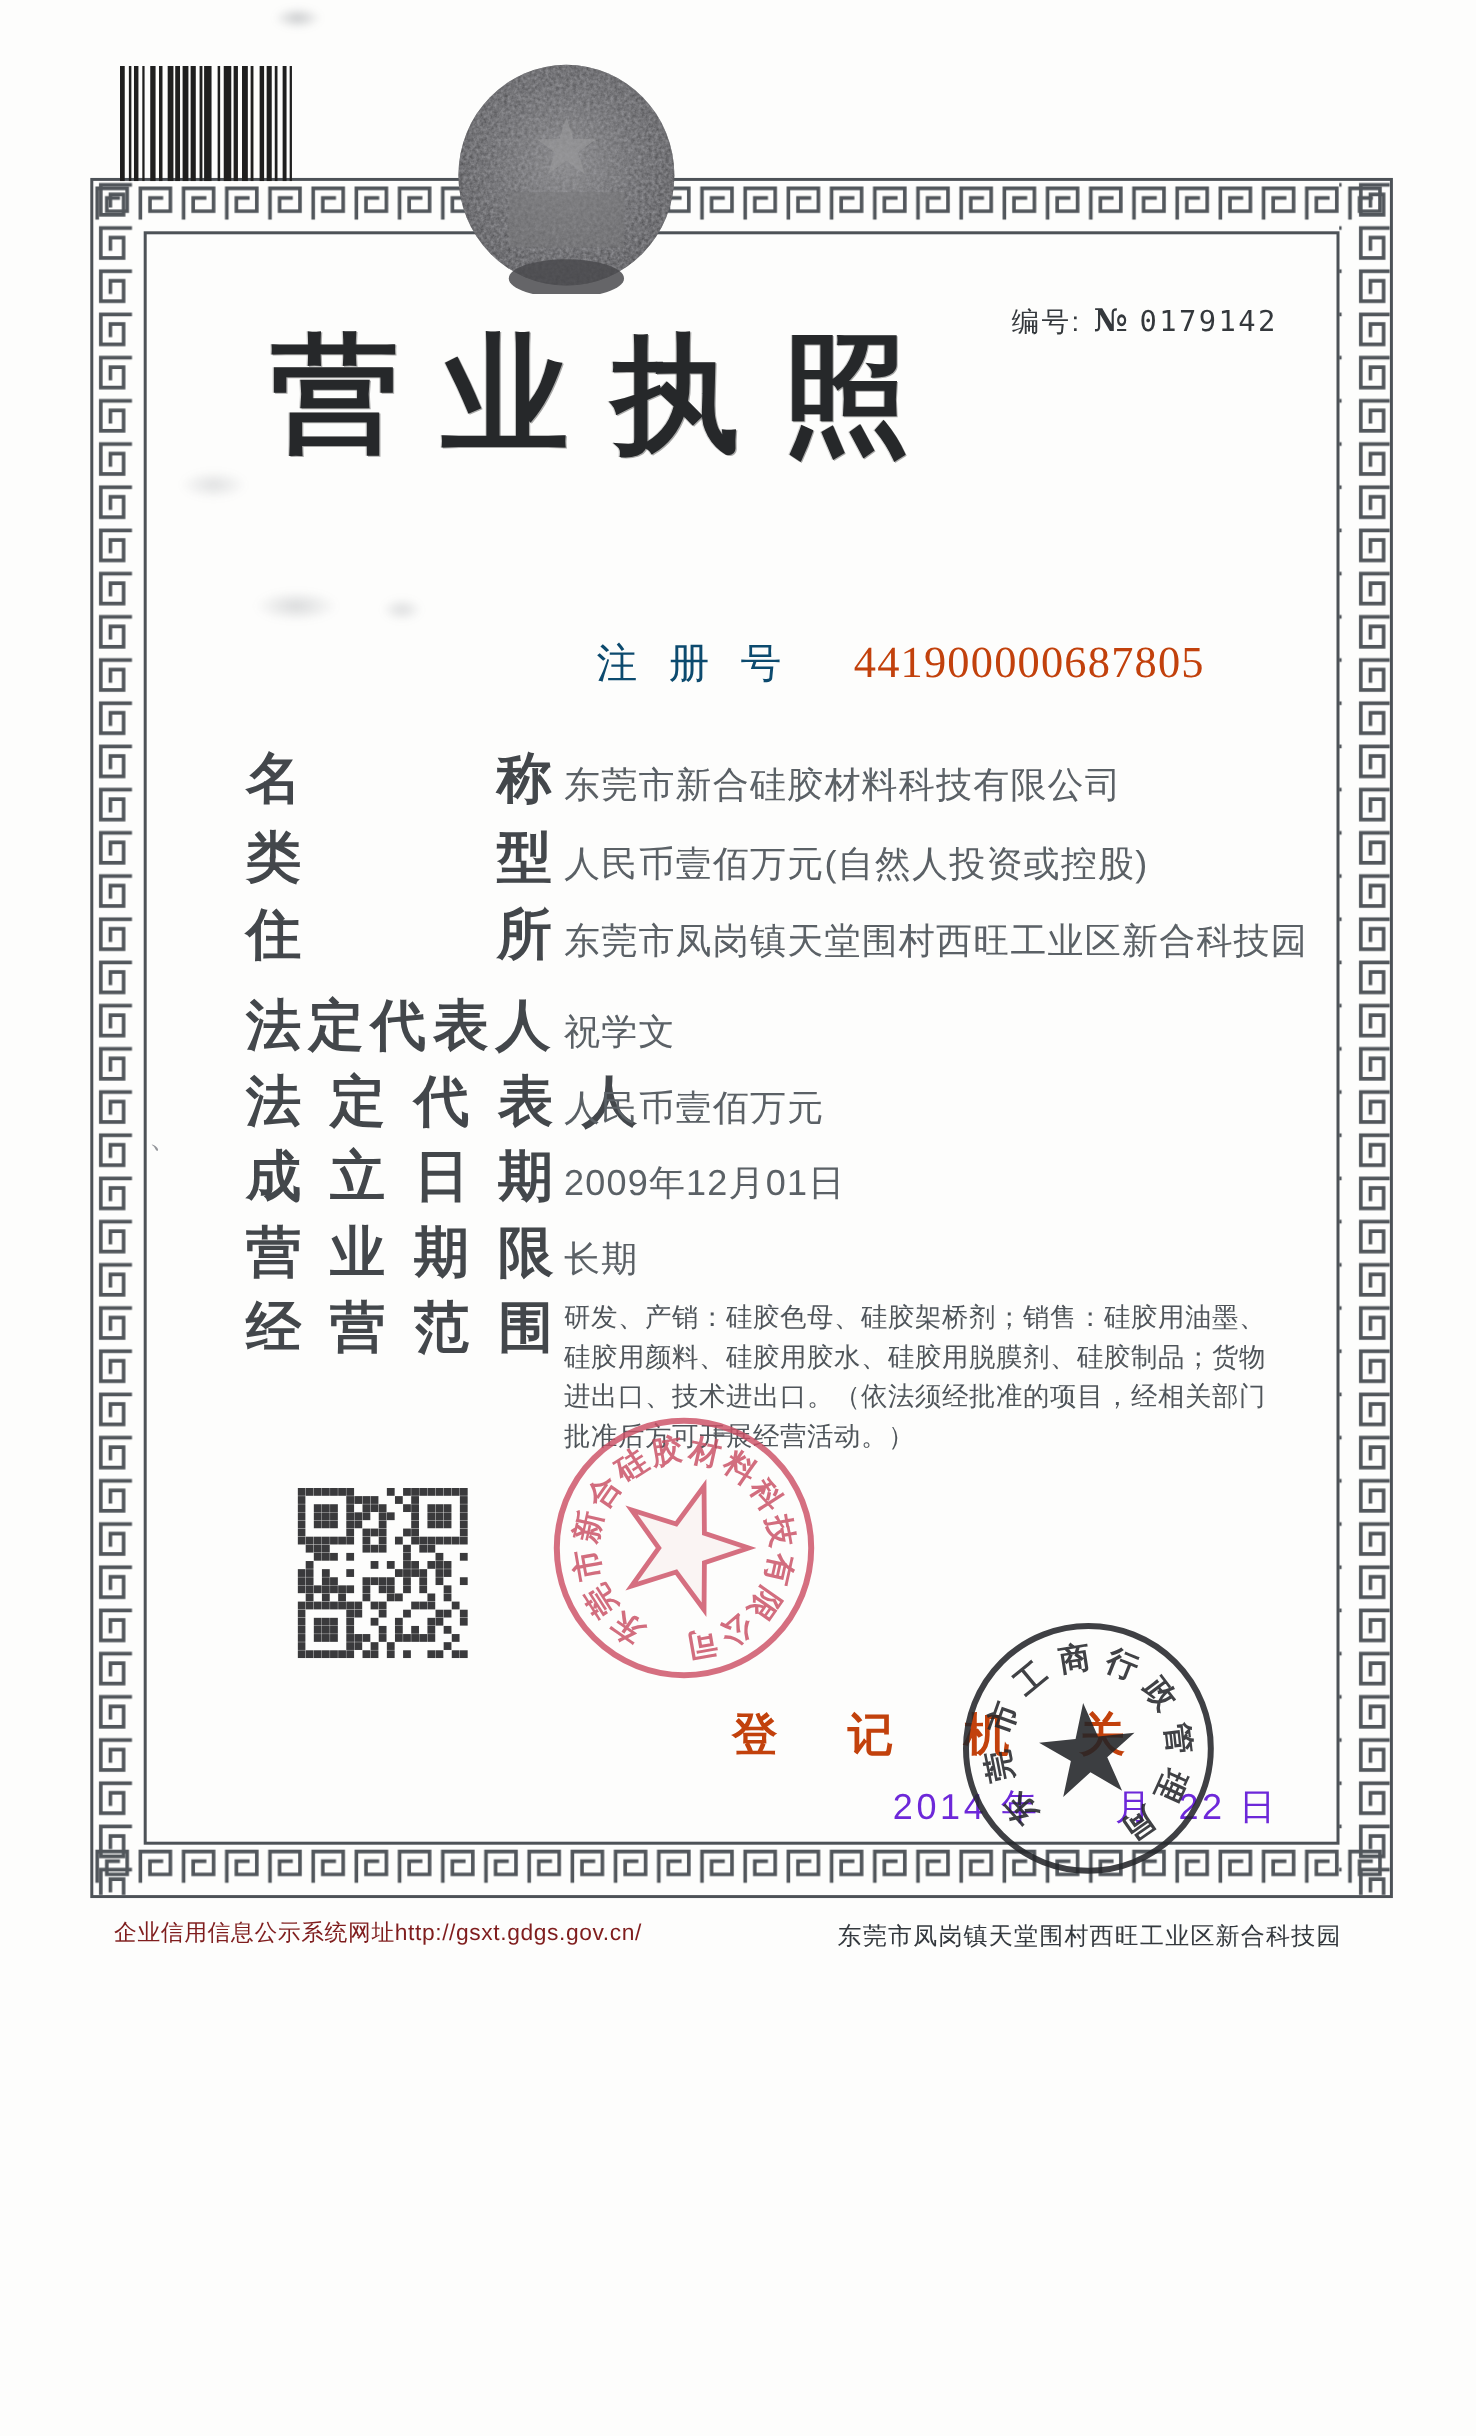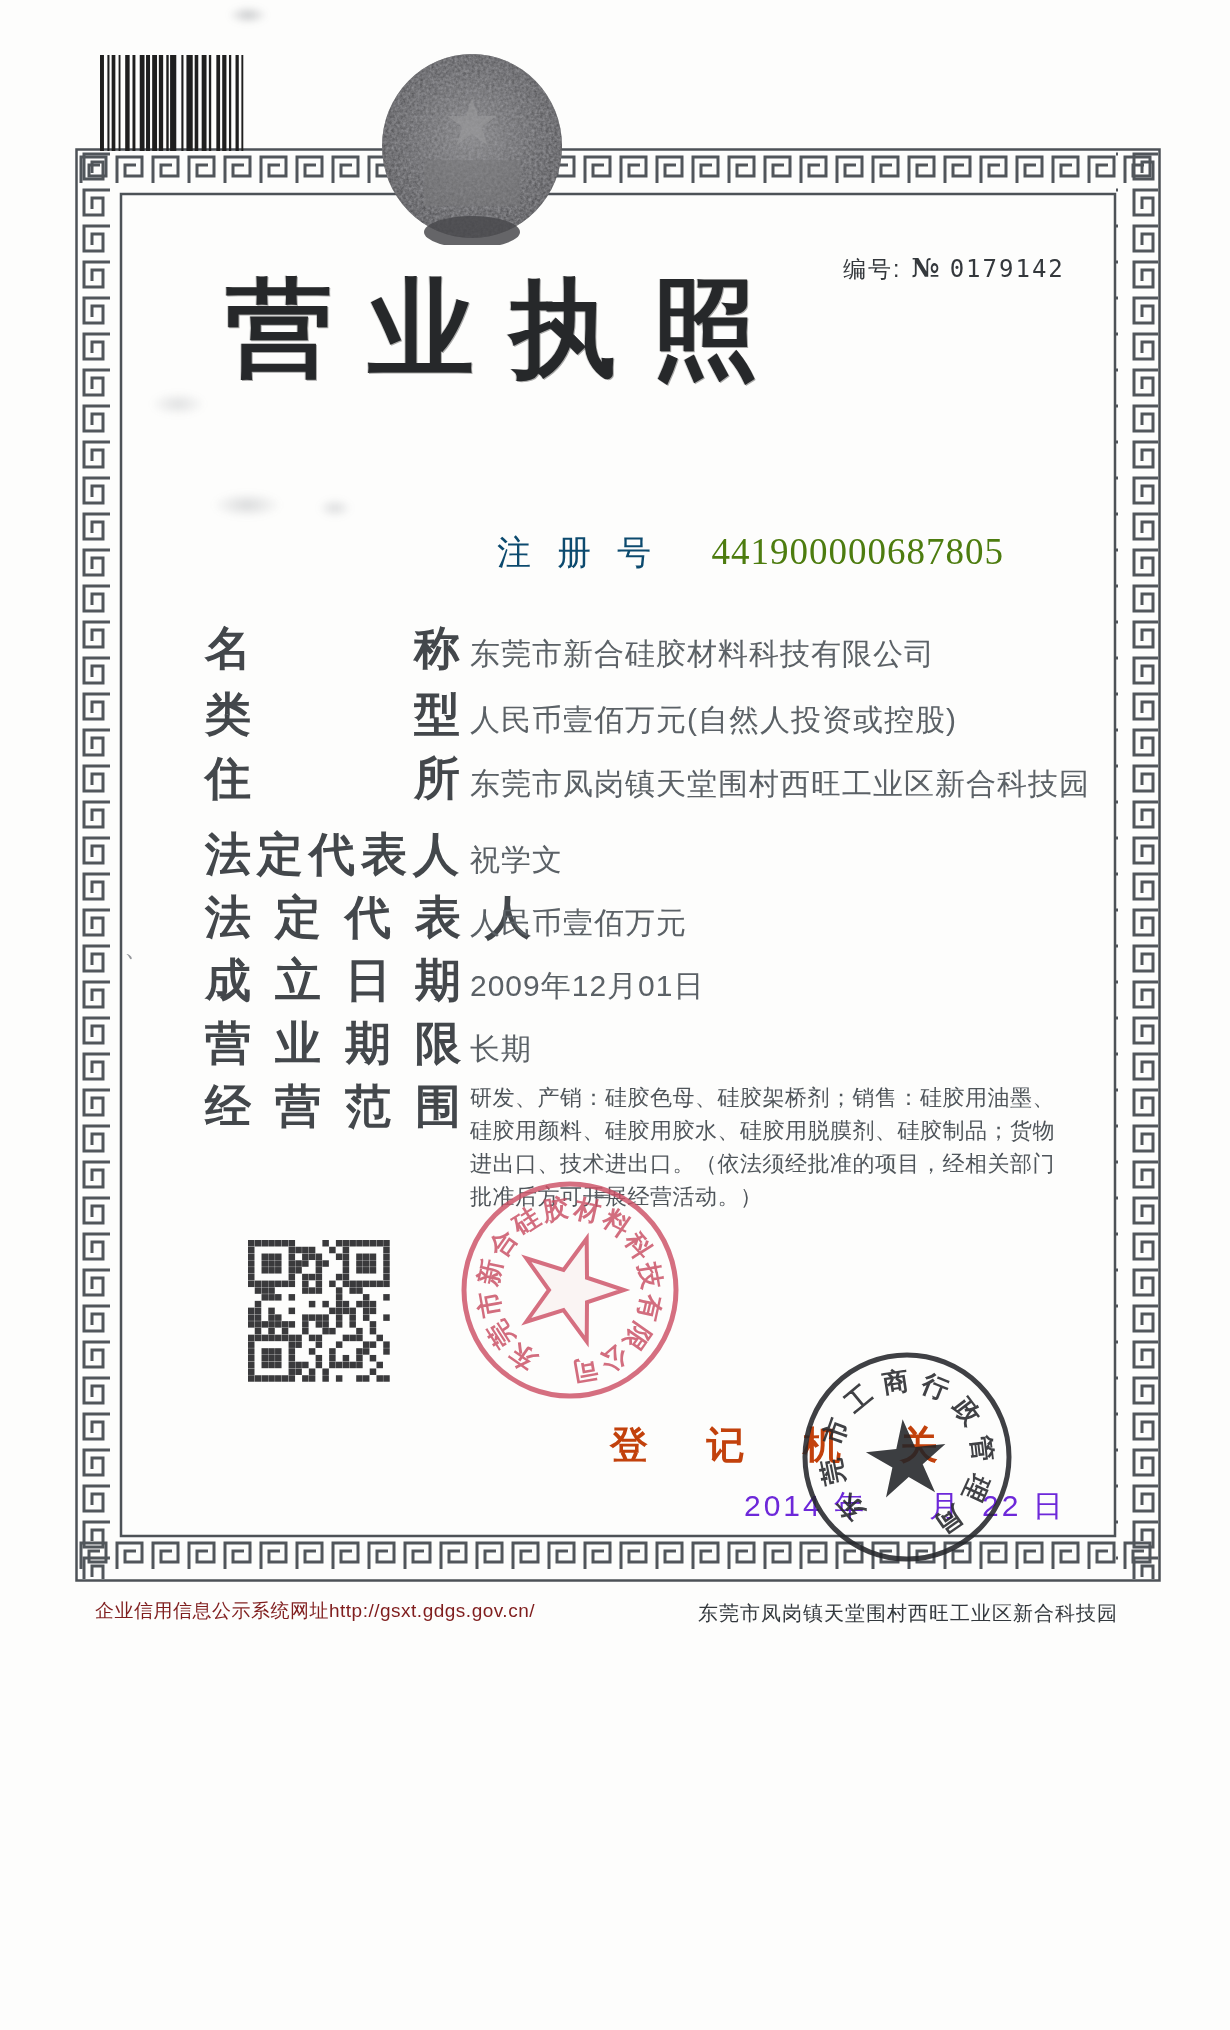--- a/index.html
+++ b/index.html
@@ -14,21 +14,21 @@
   .serial{left:843px; top:253px; font-size:23px; color:#34383c; letter-spacing:2px; white-space:nowrap;}
   .serial .no-sign{font-family:"DejaVu Serif",serif; font-weight:bold; font-size:26px; margin-left:10px;}
   .serial .no-digits{font-family:"DejaVu Sans Mono",monospace; font-size:24px; margin-left:8px; letter-spacing:2px;}
   .doc-title{
     left:226px; top:258px; font-size:106px; font-weight:900; letter-spacing:36px;
     color:#26282a; white-space:nowrap;
     text-shadow:1px 1px 0 rgba(45,45,45,.4), -1px 0 0 rgba(45,45,45,.2);
   }
   .regno-row{left:497px; top:530px; white-space:nowrap;}
   .regno-label{font-size:34px; color:#0c4a6e; letter-spacing:26px; font-weight:400;}
-  .regno-value{font-family:"Liberation Serif","DejaVu Serif",serif; font-size:37px; color:#4d7c0f; margin-left:30px; letter-spacing:1px;}
+  .regno-value{font-family:"Liberation Serif","DejaVu Serif",serif; font-size:37px; color:#c2410c; margin-left:30px; letter-spacing:1px;}
   
   .row{left:205px; white-space:nowrap;}
   .lbl{display:inline-block; width:255px; font-weight:700; font-size:46px; color:#43474b; white-space:nowrap; overflow:visible; vertical-align:baseline;}
   .lbl-2{letter-spacing:163px;}
   .lbl-4{letter-spacing:24px;}
   .lbl-5{letter-spacing:6px;}
   .val{display:inline-block; margin-left:10px; font-size:30px; color:#5b6166; letter-spacing:1px; vertical-align:baseline;}
   .scope-par{
     left:470px; top:1081px; width:585px;
     font-size:22px; line-height:33px; color:#4f555a; letter-spacing:0.5px;

